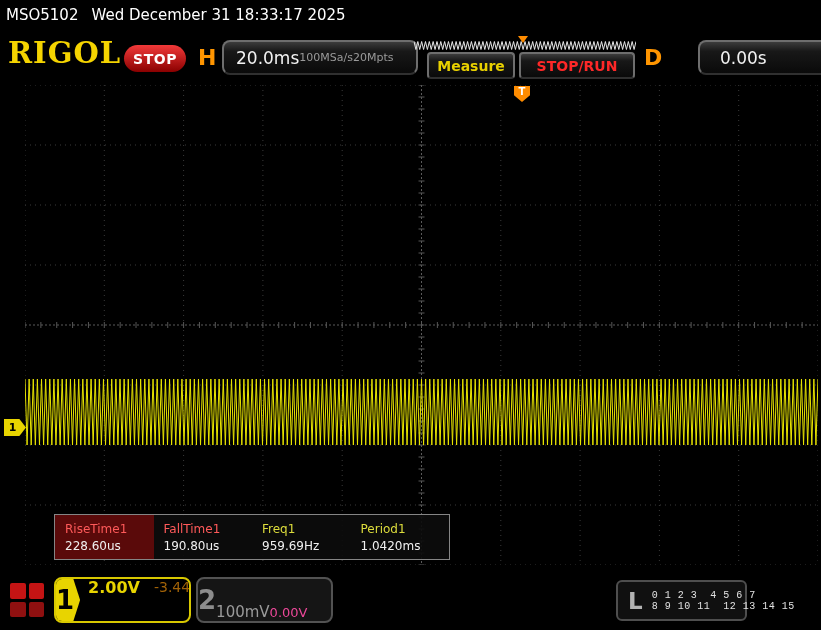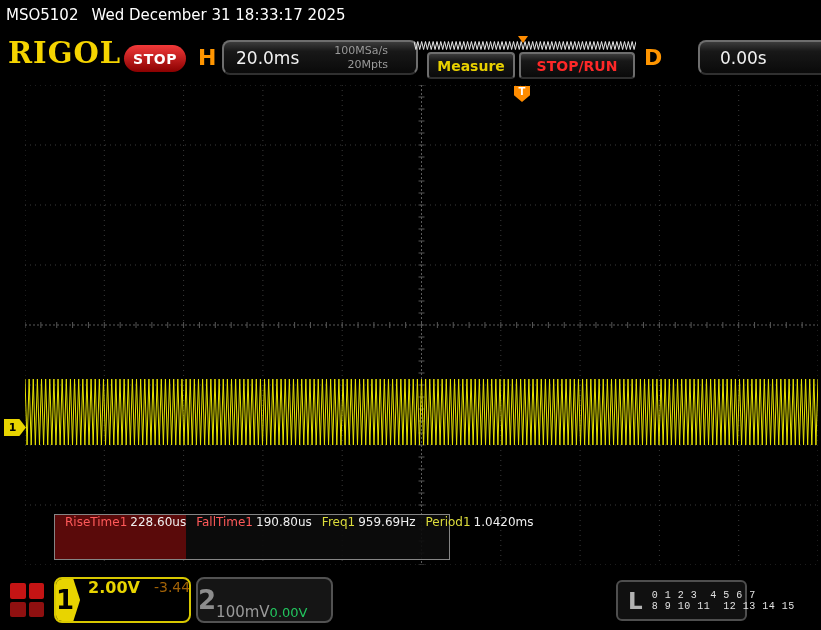--- a/index.html
+++ b/index.html
@@ -10,38 +10,38 @@
   
   .topbar { position:absolute; left:0; top:0; width:821px; height:30px; display:flex; align-items:center; gap:13px; padding-left:6px; color:#fff; font-size:15px;text-align:center; }
 
   
   .logo { position:absolute; left:8px; top:36px; font-family:"DejaVu Serif", serif; font-weight:bold; font-size:29px; color:#f5d400; letter-spacing:1px; }
   .stop-badge { position:absolute; left:124px; top:45px; width:62px; height:27px; border-radius:14px; background:linear-gradient(180deg,#f23a3a,#8a0000); color:#fff; font-weight:bold; font-size:14px; display:flex; align-items:center; justify-content:center; letter-spacing:.5px; }
   .hd-letter { position:absolute; font-size:22px; font-weight:bold; color:#ff9500; }
   .metal-box { position:absolute; background:linear-gradient(180deg,#3c3c3c 0%,#181818 30%,#0a0a0a 100%); border:2px solid #6e6e6e; border-bottom-color:#303030; border-radius:8px; display:flex; align-items:center; }
   .timebase-box { left:222px; top:40px; width:196px; height:35px; }
   .tb-main { color:#f2f2f2; font-size:17px; padding-left:12px; }
-  .tb-side { margin-left:auto; padding-right:28px; display:flex; flex-direction:column; align-items:flex-end; color:#9a9a9a; font-size:11px; line-height:1.2; }
+  .tb-side { margin-left:auto; padding-right:28px; display:flex; align-items:flex-end; color:#9a9a9a; font-size:11px; line-height:1.2; }
   .delay-box { left:698px; top:40px; width:152px; height:35px; }
   .btn { justify-content:center; border-radius:4px; font-weight:bold; font-size:14px; }
   .measure-btn { left:427px; top:52px; width:88px; height:27px; color:#e8d000; }
   .stoprun-btn { left:519px; top:52px; width:116px; height:27px; color:#ff2828; }
 
   .preview-strip { position:absolute; left:414px; top:37px; width:222px; height:13px; }
   .preview-trig { position:absolute; left:518px; top:36px; width:0; height:0; border-left:5px solid transparent; border-right:5px solid transparent; border-top:7px solid #ff8c00; }
 
   
   .graticule { position:absolute; left:25px; top:85px; width:793px; height:480px; }
   .graticule svg { position:absolute; left:0; top:0; }
   .trig-marker { position:absolute; left:489px; top:1px; width:16px; height:16px; background:#ff8c00; clip-path:polygon(0 0,100% 0,100% 58%,50% 100%,0 58%); color:#fff; font-size:10px; font-weight:bold; text-align:center; line-height:11px; }
   .ch-ground { position:absolute; left:4px; top:419px; width:22px; height:17px; background:#e8d400; clip-path:polygon(0 0,70% 0,100% 50%,70% 100%,0 100%); color:#000; font-size:11px; font-weight:bold; display:flex; align-items:center; justify-content:center; padding-right:5px; }
 
   
   .measure-panel { position:absolute; left:54px; top:514px; width:396px; height:46px; background:rgba(12,12,12,.92); border:1px solid #858585; display:flex; }
-  .m-item { flex:1; display:flex; flex-direction:row; justify-content:center; gap:3px; padding-left:10px; }
+  .m-item { flex:1; display:flex; flex-direction:column; justify-content:center; gap:3px; padding-left:10px; }
   .m-item.selected { background:#5a0a0a; }
   .m-label { font-size:12px; }
   .m-value { font-size:12px; color:#f0f0f0; }
 
   
   .menu-icon { position:absolute; left:10px; top:583px; width:34px; height:34px; display:grid; grid-template-columns:1fr 1fr; grid-template-rows:1fr 1fr; gap:3px; }
   .menu-icon span { border-radius:2px; background:#c41414; }
   .menu-icon span:nth-child(3), .menu-icon span:nth-child(4) { background:#8f1010; }
 
   .ch-badge { position:absolute; top:577px; height:46px; border-radius:8px; display:flex; overflow:hidden; }
@@ -258,21 +258,21 @@
     <div class="ch-vals">
       <span class="scale" style="color: rgb(232, 212, 0);">2.00V</span>
       <span class="offset" style="color: #a16207;">-3.44V</span>
     </div>
   </div>
 
   <div class="ch-badge ch2">
     <div class="num">2</div>
     <div class="ch-vals">
       <span class="scale" style="color: rgb(154, 154, 154);">100mV</span>
-      <span class="offset" style="color: #22c55e;">0.00V</span>
+      <span class="offset" style="color: #ec4899;">0.00V</span>
     </div>
   </div>
 
   <div class="digital-badge">
     <span class="dl">L</span>
     <span class="digital-rows">
       <span>0 1 2 3  4 5 6 7</span>
       <span>8 9 10 11  12 13 14 15</span>
     </span>
   </div>

